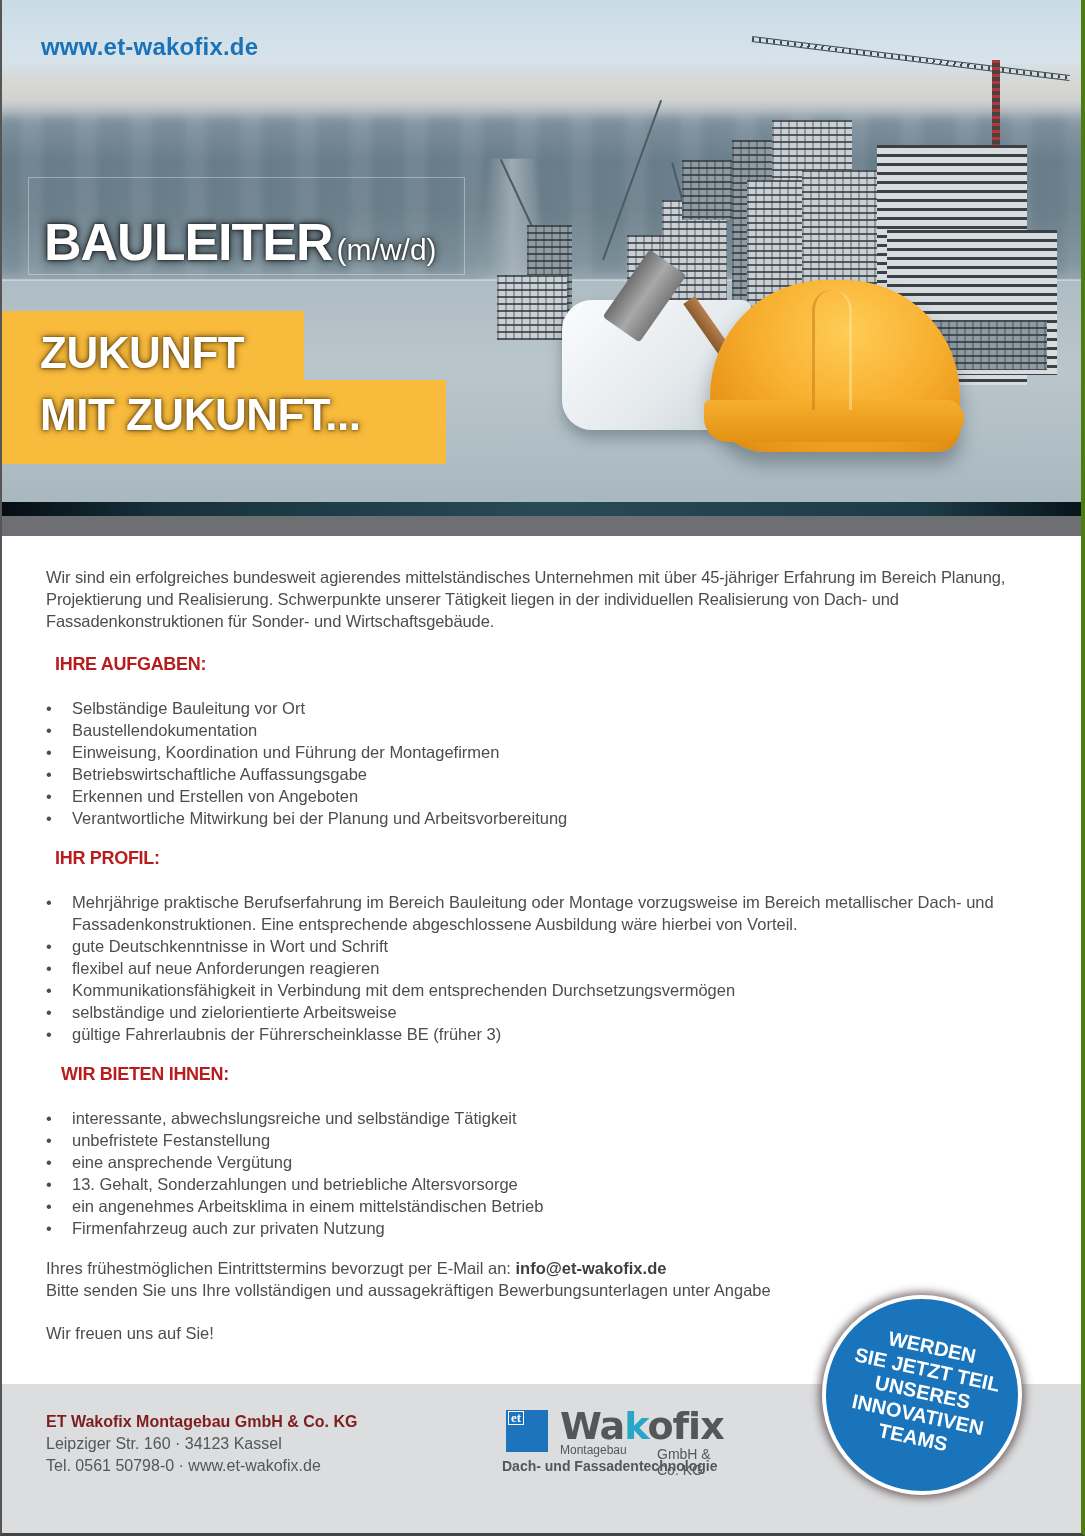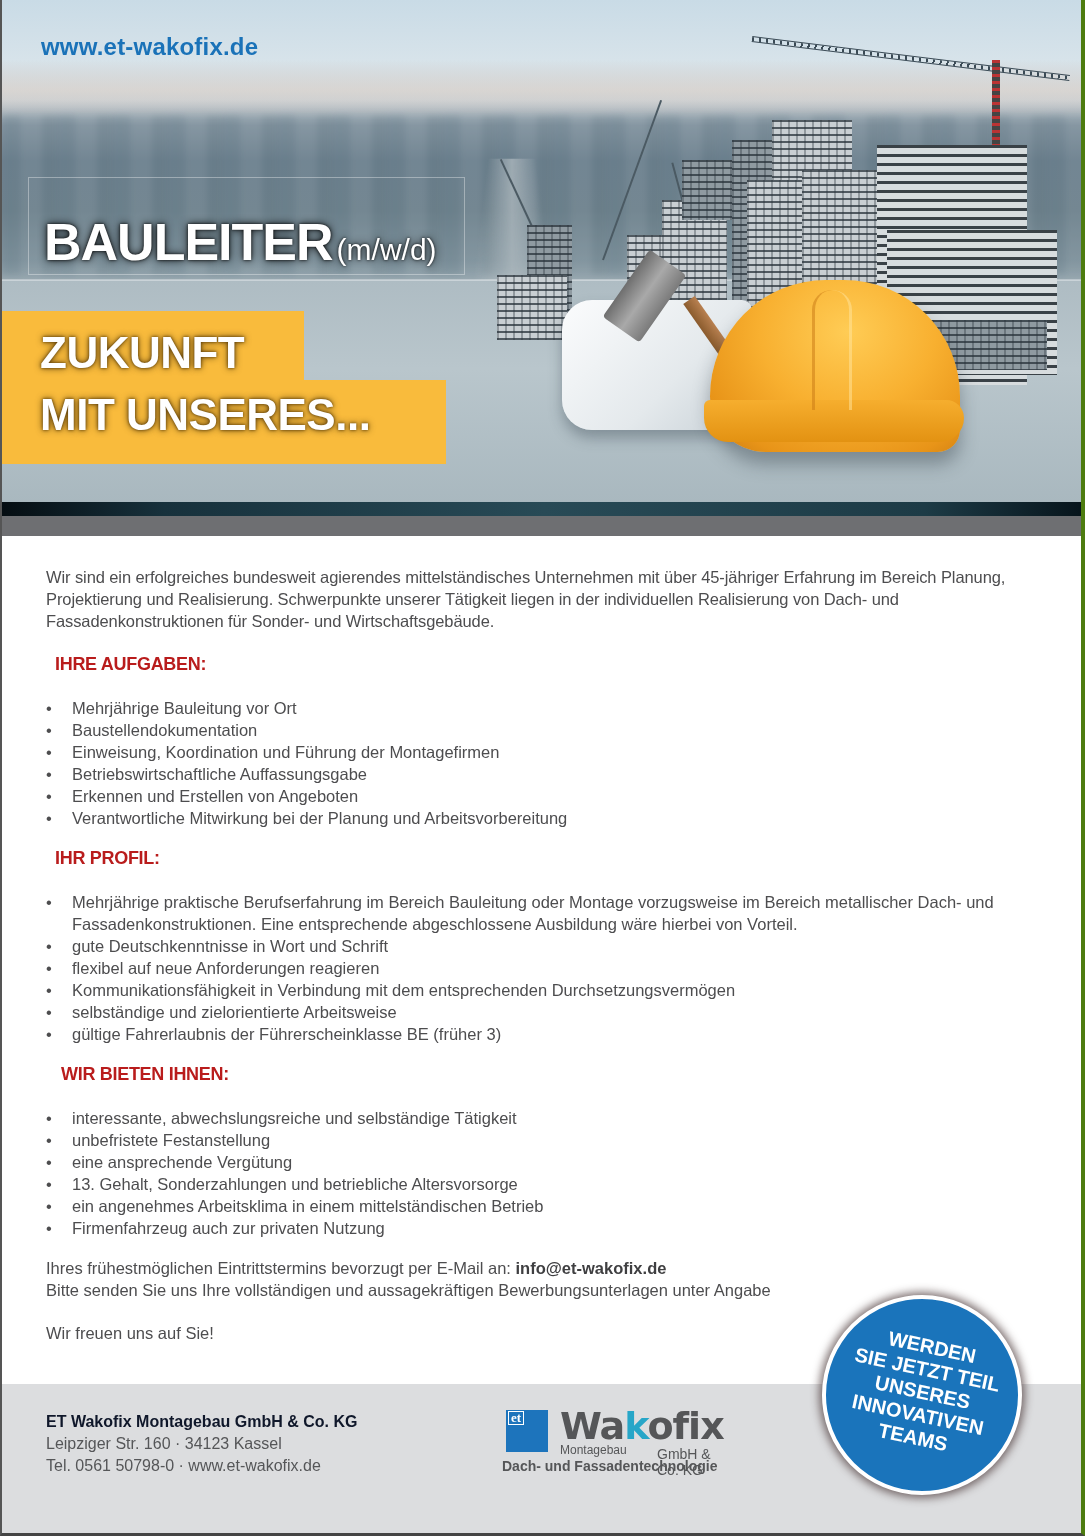--- a/index.html
+++ b/index.html
@@ -72,21 +72,21 @@
   ul.list li { position: relative; padding-left: 26px; line-height: 22px; }
   ul.list li .bullet { position: absolute; left: 0; top: 0; }
 
   .apply { margin-top: 2px; }
   .apply .email { font-weight: bold; color: #3f3f41; }
   .greeting { margin-top: 21px; }
 
   
   .footer { position: absolute; left: 0; top: 1384px; width: 1085px; height: 149px; background: #dcdddf; }
   .company { position: absolute; left: 44px; top: 1411px; font-size: 16px; line-height: 22px; color: #555658; }
-  .company .name { font-weight: bold; color: #0f172a; }
+  .company .name { font-weight: bold; color: #7f1d1d; }
 
   .logo { position: absolute; left: 500px; top: 1410px; width: 230px; height: 75px; }
   .logo-et { position: absolute; left: 4px; top: 0; width: 42px; height: 42px; background: #1d74bc; }
   .logo-et .et { position: absolute; left: 2px; top: 1px; font-size: 13px; font-weight: bold; color: #fff; font-family: "Liberation Serif", serif; border: 1px solid #fff; padding: 0 2px; line-height: 12px; }
   .logo-word { position: absolute; left: 58px; top: -6px; font-size: 38px; font-weight: bold; color: #555658; letter-spacing: -1px; font-family: "DejaVu Sans", sans-serif; }
   .logo-word .k { color: #27a6c8; }
   .logo-mont { position: absolute; left: 58px; top: 33px; font-size: 12px; color: #555658; }
   .logo-gmbh { position: absolute; left: 155px; top: 36px; font-size: 14px; color: #555658; }
   .logo-tag { position: absolute; left: 0; top: 48px; font-size: 14px; font-weight: bold; color: #555658; white-space: nowrap; }
 
@@ -137,33 +137,33 @@
 
     <div class="url-top">www.et-wakofix.de</div>
 
     <div class="title-frame"></div>
     <div class="title"><span>BAULEITER</span><span class="sub">(m/w/d)</span></div>
 
     <div class="slogan-box1"></div>
     <div class="slogan-box2"></div>
     <div class="slogan">
       <div>ZUKUNFT</div>
-      <div>MIT UNSERES...</div>
+      <div>MIT ZUKUNFT...</div>
     </div>
   </div>
 
   <div class="band-dark"></div>
   <div class="band-gray"></div>
 
   <div class="content">
     <p class="intro">Wir sind ein erfolgreiches bundesweit agierendes mittelständisches Unternehmen mit über 45-jähriger Erfahrung im Bereich Planung, Projektierung und Realisierung. Schwerpunkte unserer Tätigkeit liegen in der individuellen Realisierung von Dach- und Fassadenkonstruktionen für Sonder- und Wirtschaftsgebäude.</p>
 
     <h2 class="h2">IHRE AUFGABEN:</h2>
     <ul class="list">
-      <li><span class="bullet">•</span><span>Mehrjährige Bauleitung vor Ort</span></li>
+      <li><span class="bullet">•</span><span>Selbständige Bauleitung vor Ort</span></li>
       <li><span class="bullet">•</span><span>Baustellendokumentation</span></li>
       <li><span class="bullet">•</span><span>Einweisung, Koordination und Führung der Montagefirmen</span></li>
       <li><span class="bullet">•</span><span>Betriebswirtschaftliche Auffassungsgabe</span></li>
       <li><span class="bullet">•</span><span>Erkennen und Erstellen von Angeboten</span></li>
       <li><span class="bullet">•</span><span>Verantwortliche Mitwirkung bei der Planung und Arbeitsvorbereitung</span></li>
     </ul>
 
     <h2 class="h2">IHR PROFIL:</h2>
     <ul class="list">
       <li><span class="bullet">•</span><span>Mehrjährige praktische Berufserfahrung im Bereich Bauleitung oder Montage vorzugsweise im Bereich metallischer Dach- und Fassadenkonstruktionen. Eine entsprechende abgeschlossene Ausbildung wäre hierbei von Vorteil.</span></li>

